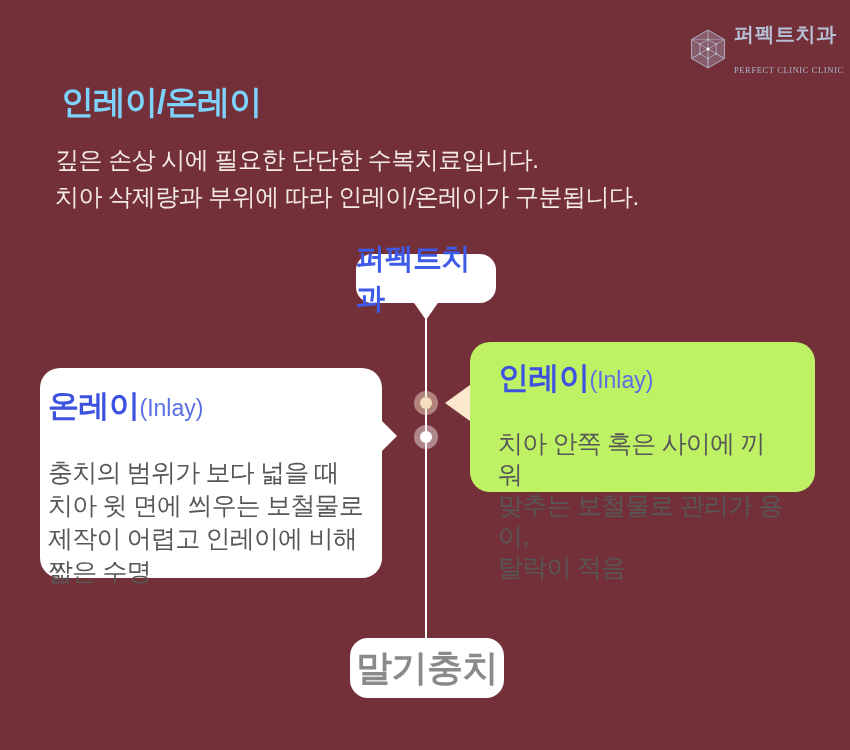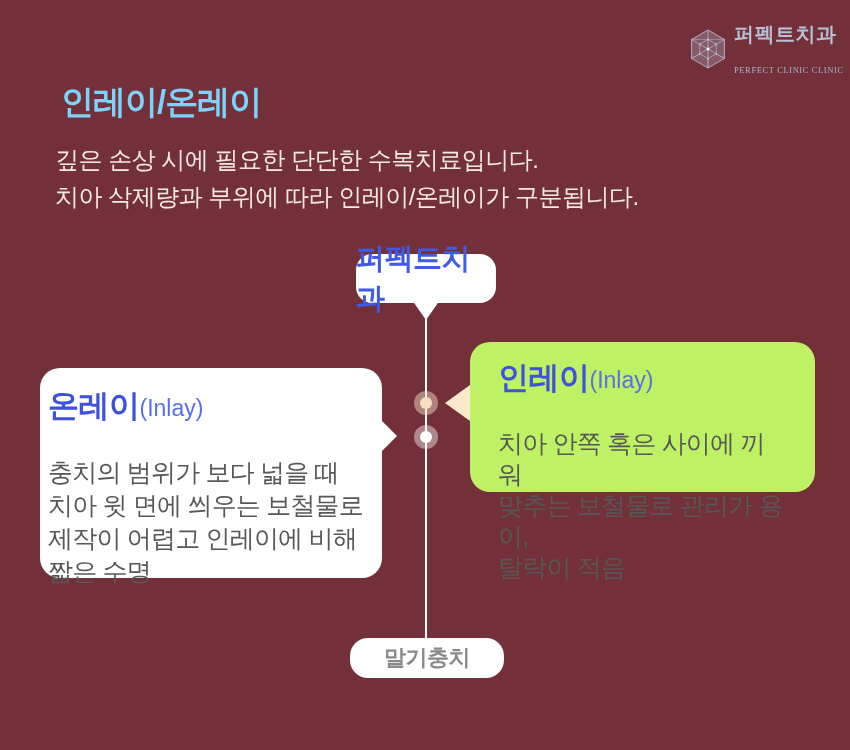--- a/index.html
+++ b/index.html
@@ -27,22 +27,22 @@
   
   .vline { position:absolute; left:425px; top:316px; width:2px; height:322px; background:#FFFFFF; }
 
   .badge { position:absolute; background:#FFFFFF; display:flex; align-items:center;
            justify-content:center; font-weight:bold; }
   .badge-top { left:356px; top:254px; width:140px; height:49px; border-radius:16px;
                font-size:29px; color:#3D5BE8; letter-spacing:-0.5px; }
   .badge-top-tail { position:absolute; left:412px; top:300px; width:0; height:0;
                     border-left:14px solid transparent; border-right:14px solid transparent;
                     border-top:20px solid #FFFFFF; }
-  .badge-bottom { left:350px; top:638px; width:154px; height:40px; border-radius:18px;
-                  font-size:22px; color:#8A8A8A; letter-spacing:-0.5px; }
+  .badge-bottom { left:350px; top:638px; width:154px; height:60px; border-radius:18px;
+                  font-size:36px; color:#8A8A8A; letter-spacing:-0.5px; }
 
   .dot { position:absolute; width:24px; height:24px; border-radius:50%; }
   .dot .core { position:absolute; left:6px; top:6px; width:12px; height:12px; border-radius:50%; }
   .dot-top { left:414px; top:391px; background:rgba(252,233,206,0.45); }
   .dot-top .core { background:#F6DFBE; }
   .dot-bottom { left:414px; top:425px; background:rgba(255,255,255,0.42); }
   .dot-bottom .core { background:#FFFFFF; }
 
   
   .card { position:absolute; border-radius:20px; }

